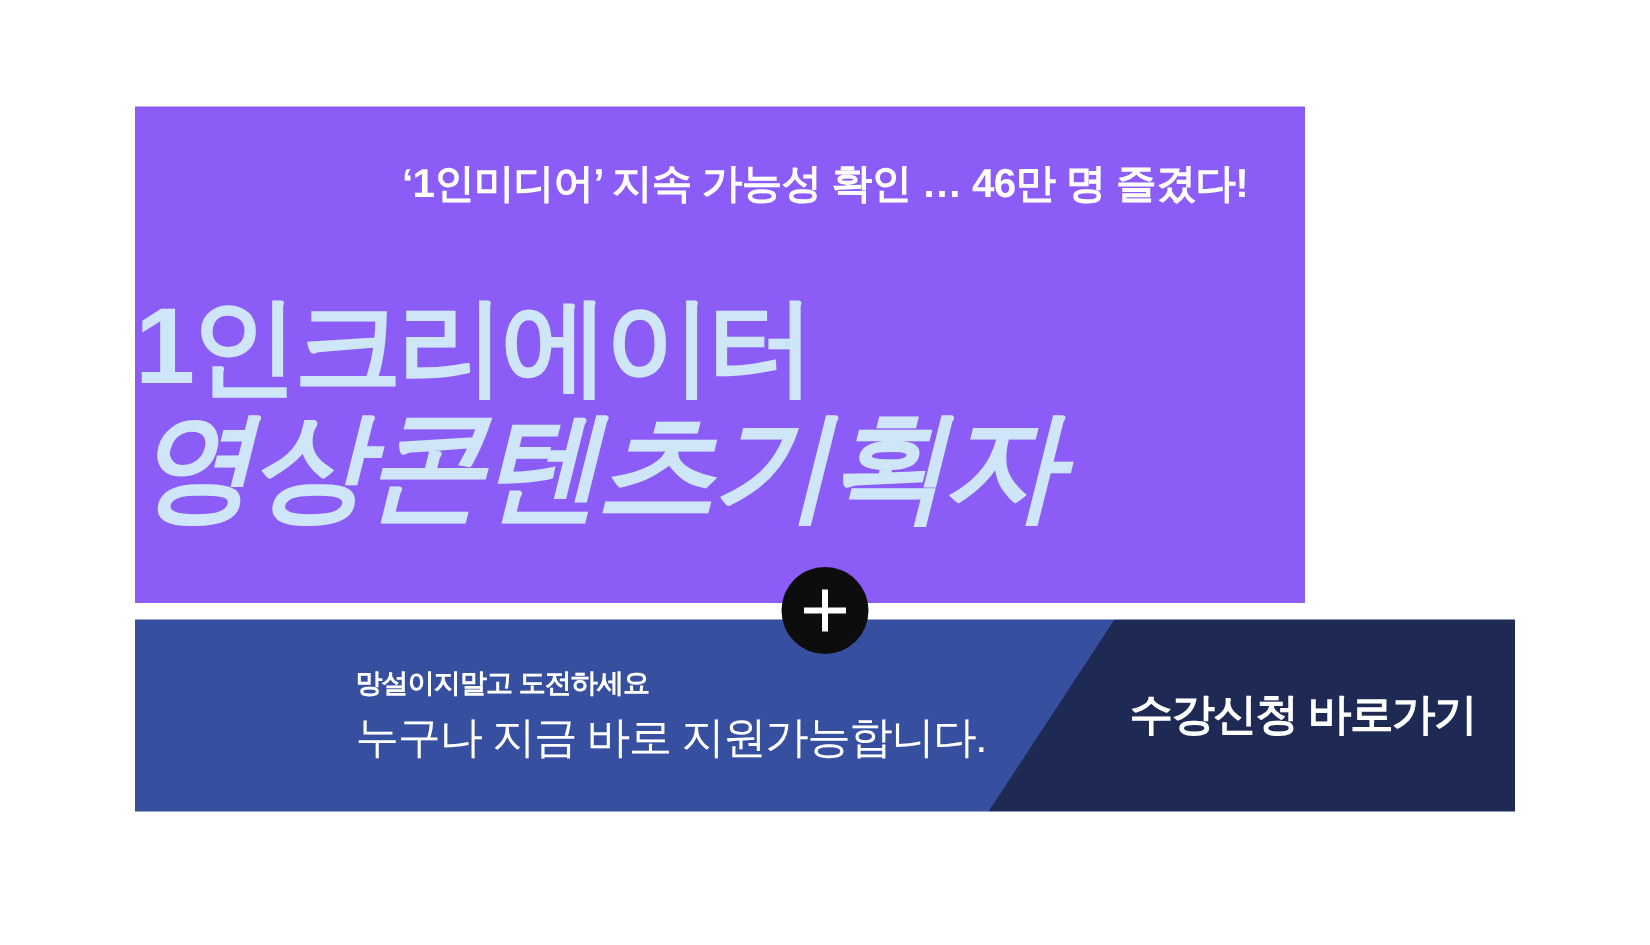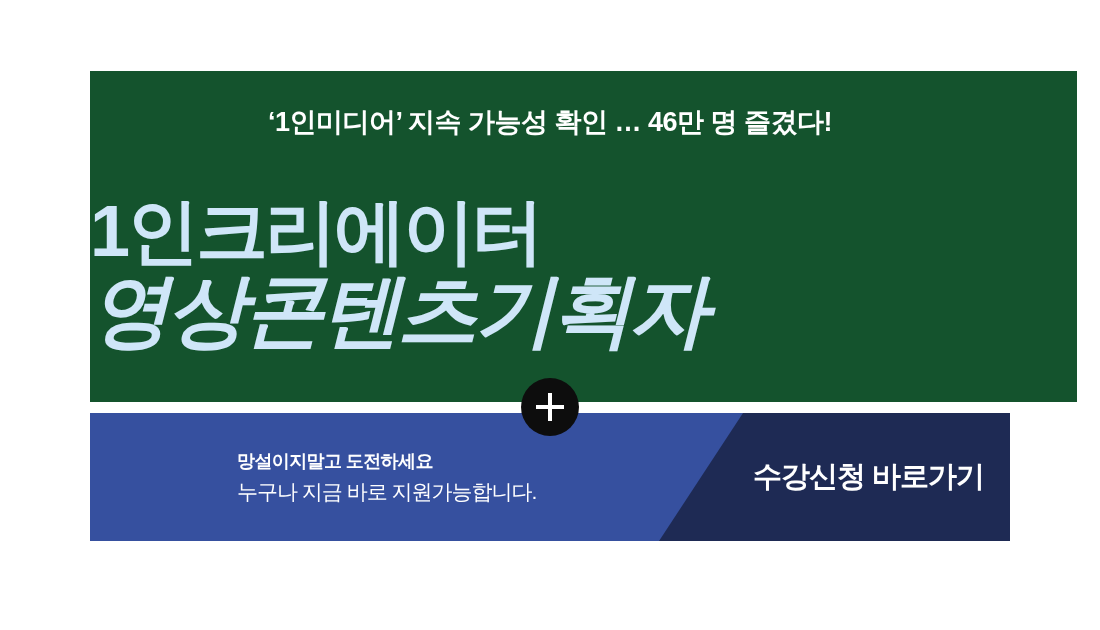--- a/index.html
+++ b/index.html
@@ -22,23 +22,23 @@
     width: 920px;
     height: 470px;
     background: #ffffff;
   }
 
   
   .hero {
     position: absolute;
     left: 0;
     top: 0;
-    width: 987px;
+    width: 780px;
     height: 331px;
-    background: #14532d;
+    background: #8b5cf6;
     overflow: hidden;
   }
 
   .hero-kicker {
     position: absolute;
     left: 0;
     top: 33px;
     width: 920px;
     text-align: center;
     color: #ffffff;
@@ -111,21 +111,21 @@
   }
   .cta-eyebrow {
     color: #ffffff;
     font-size: 18px;
     font-weight: 700;
     letter-spacing: -0.6px;
     white-space: nowrap;
   }
   .cta-headline {
     color: #ffffff;
-    font-size: 21px;
+    font-size: 29px;
     font-weight: 400;
     letter-spacing: -1px;
     white-space: nowrap;
   }
 
   .cta-action {
     position: absolute;
     left: 663px;
     top: 0;
     height: 128px;

